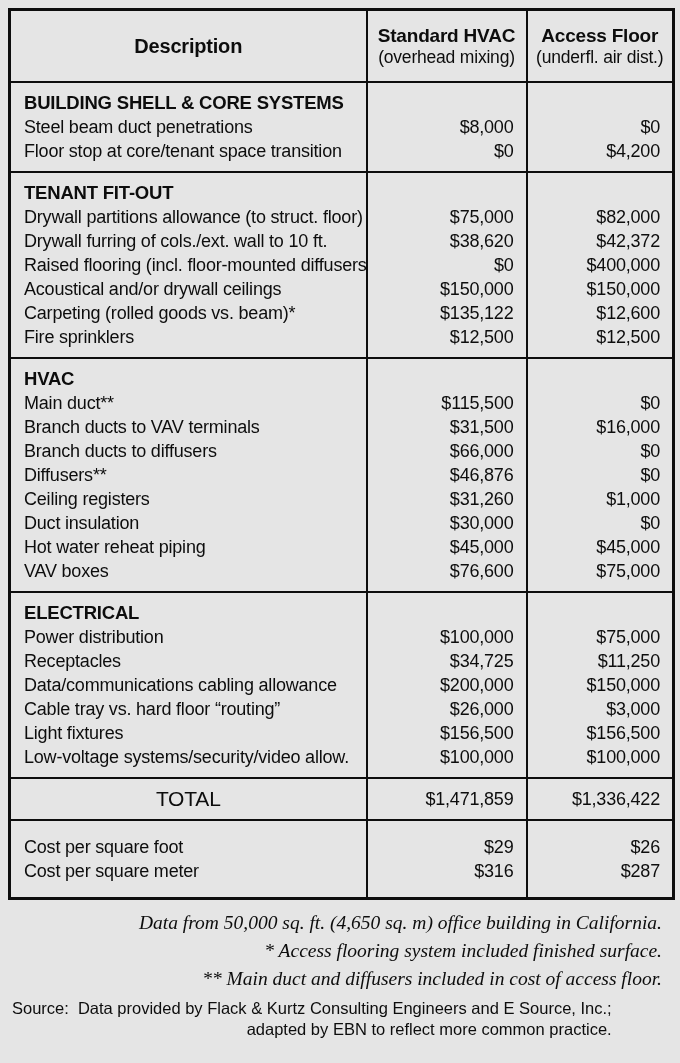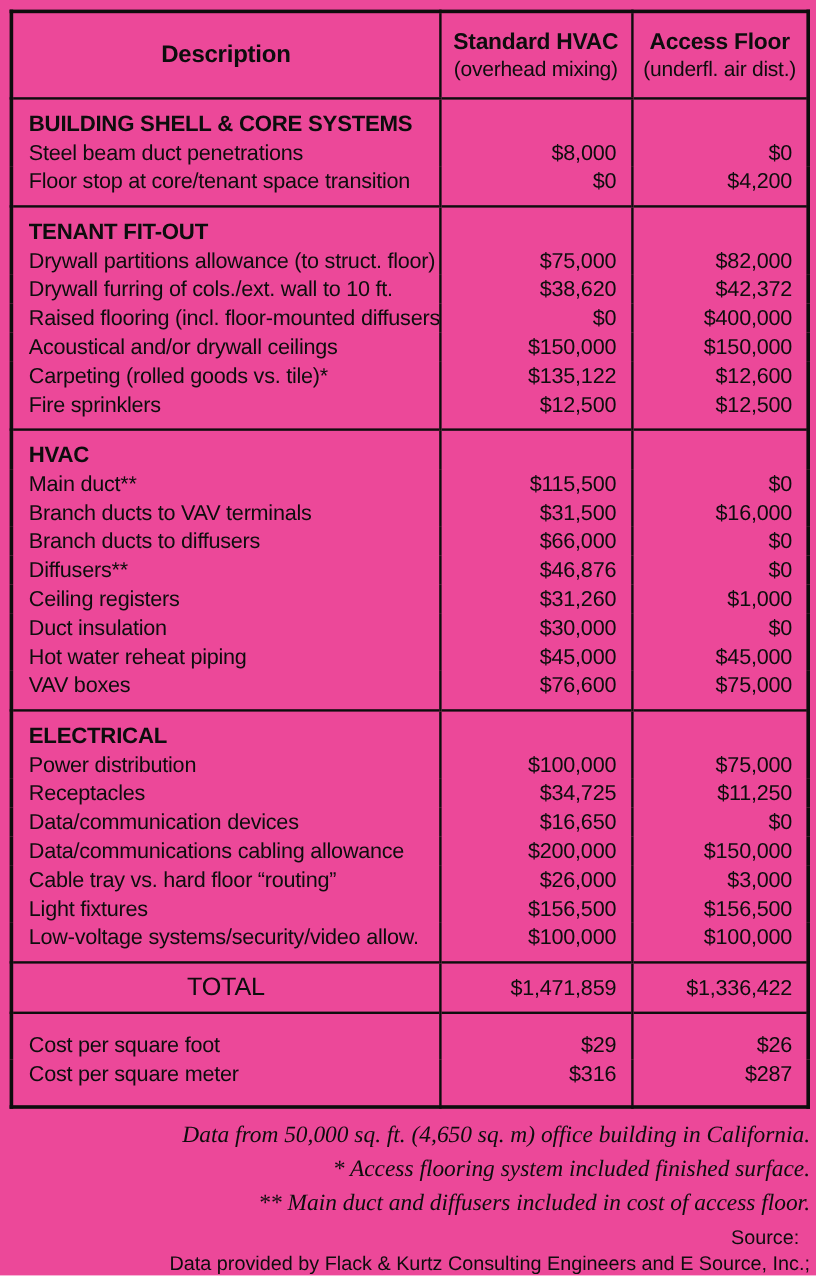--- a/index.html
+++ b/index.html
@@ -6,22 +6,22 @@
     margin: 0;
     padding: 0;
     background: #ffffff;
     color: #0d0d0d;
     font-family: "Liberation Sans", sans-serif;
   }
   .page {
     width: 680px;
     height: 1063px;
     box-sizing: border-box;
-    padding: 8px 3px 0 8px;
-    background: #ec4899;
+    padding: 8px 16px 0 8px;
+    background: #e5e5e5;
     overflow: hidden;
   }
   table.cost-table {
     border-collapse: collapse;
     table-layout: fixed;
     width: 664px;
     border: 3px solid #0d0d0d;
   }
   col.c1 { width: 357px; }
   col.c2 { width: 160px; }
@@ -66,21 +66,20 @@
     font-style: italic;
     font-size: 19.5px;
     line-height: 25px;
     white-space: nowrap;
   }
   .source {
     display: flex;
     margin-top: 7px;
     font-size: 16.5px;
     line-height: 21px;
-    flex-direction: column;
   }
   .source-label { flex: 0 0 auto; margin-right: 9px; }
   .ebn { font-weight: normal; }
 </style>
 </head>
 <body>
 
 <div class="page">
 
   <table class="cost-table">
@@ -142,21 +141,21 @@
         <td class="desc">Raised flooring (incl. floor-mounted diffusers</td>
         <td class="num v-divide">$0</td>
         <td class="num v-divide">$400,000</td>
       </tr>
       <tr>
         <td class="desc">Acoustical and/or drywall ceilings</td>
         <td class="num v-divide">$150,000</td>
         <td class="num v-divide">$150,000</td>
       </tr>
       <tr>
-        <td class="desc">Carpeting (rolled goods vs. tile)*</td>
+        <td class="desc">Carpeting (rolled goods vs. beam)*</td>
         <td class="num v-divide">$135,122</td>
         <td class="num v-divide">$12,600</td>
       </tr>
       <tr>
         <td class="desc">Fire sprinklers</td>
         <td class="num v-divide">$12,500</td>
         <td class="num v-divide">$12,500</td>
       </tr>
     </tbody>
 
@@ -216,25 +215,20 @@
       </tr>
       <tr>
         <td class="desc">Power distribution</td>
         <td class="num v-divide">$100,000</td>
         <td class="num v-divide">$75,000</td>
       </tr>
       <tr>
         <td class="desc">Receptacles</td>
         <td class="num v-divide">$34,725</td>
         <td class="num v-divide">$11,250</td>
-      </tr>
-      <tr>
-        <td class="desc">Data/communication devices</td>
-        <td class="num v-divide">$16,650</td>
-        <td class="num v-divide">$0</td>
       </tr>
       <tr>
         <td class="desc">Data/communications cabling allowance</td>
         <td class="num v-divide">$200,000</td>
         <td class="num v-divide">$150,000</td>
       </tr>
       <tr>
         <td class="desc">Cable tray vs. hard floor “routing”</td>
         <td class="num v-divide">$26,000</td>
         <td class="num v-divide">$3,000</td>

